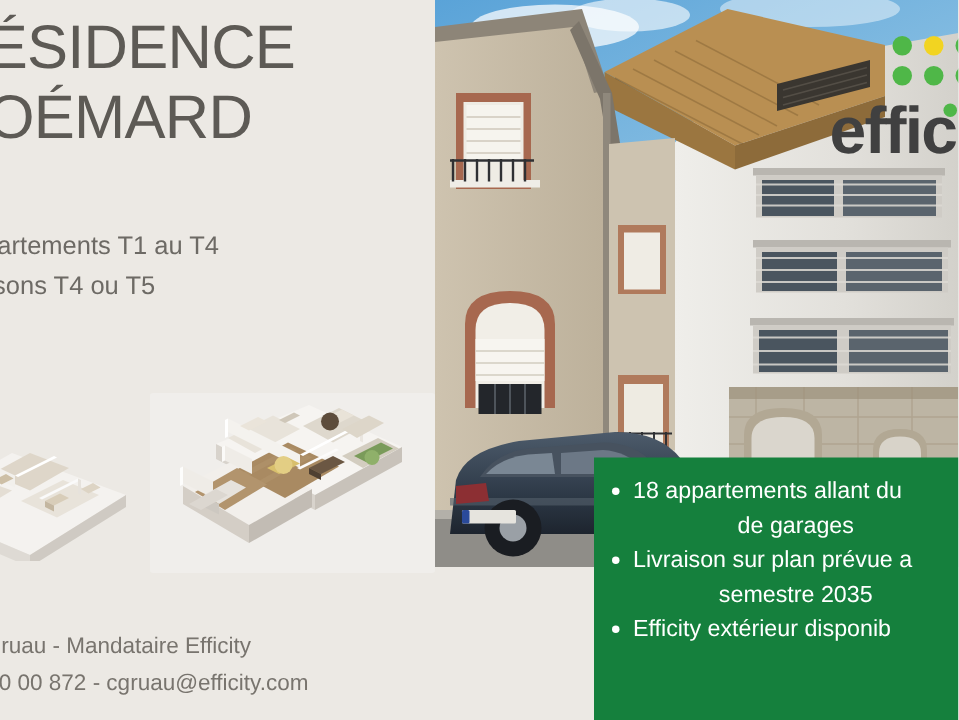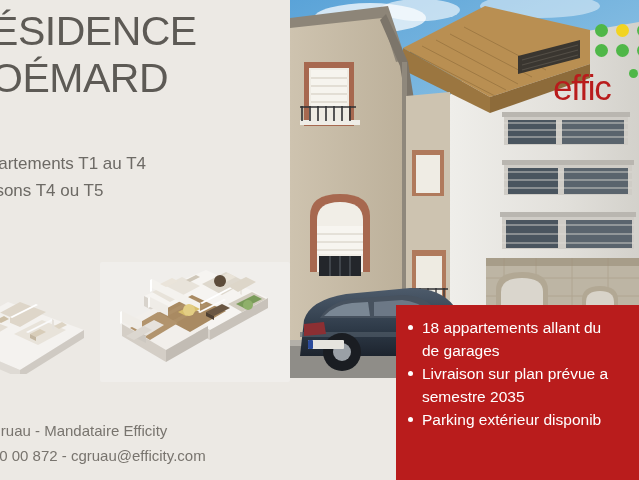--- a/index.html
+++ b/index.html
@@ -43,41 +43,41 @@
     overflow:hidden;
   }
   .photo-svg{display:block;width:349px;height:378px;}
 
   
   .logo{position:absolute;left:553px;top:24px;width:100px;height:84px;}
   .logo-dots{position:absolute;left:42px;top:0px;width:62px;height:40px;}
   .dot{position:absolute;width:13px;height:13px;border-radius:50%;}
   .logo-word{
     position:absolute;left:0px;top:44px;
-    font-size:35px;line-height:40px;font-weight:400;letter-spacing:-1.2px;
-    color:#b91c1c;white-space:nowrap;
+    font-size:44px;line-height:40px;font-weight:700;letter-spacing:-1.2px;
+    color:#404040;white-space:nowrap;
   }
   .logo-idot{position:absolute;left:76px;top:45px;width:9px;height:9px;border-radius:50%;background:#4fb748;}
 
   
   .bullets-panel{
     position:absolute;left:396px;top:305px;width:243px;height:175px;
-    background:#b91c1c;overflow:hidden;
+    background:#15803d;overflow:hidden;
   }
   .bullets{margin:0;padding:11px 0 0 0;list-style:none;}
   .bullet-row{
     position:relative;
     color:#ffffff;font-size:15.5px;line-height:23px;
     padding-left:26px;white-space:nowrap;
   }
   .bullet-row.has-dot::before{
     content:"";position:absolute;left:12px;top:9px;
     width:5px;height:5px;border-radius:50%;background:#ffffff;
   }
-  .bullet-row.cont{padding-left:26px;}
+  .bullet-row.cont{padding-left:26px;text-align:center;}
 </style>
 </head>
 <body>
 
 <div class="slide">
 
   <div class="left-col">
 
     <div class="title-block">
       <div class="title-line">RÉSIDENCE</div>
@@ -381,17 +381,17 @@
     <div class="logo-word">effic</div>
     <span class="logo-idot"></span>
   </div>
 
   <div class="bullets-panel">
     <ul class="bullets">
       <li class="bullet-row has-dot">18 appartements allant du</li>
       <li class="bullet-row cont">de garages</li>
       <li class="bullet-row has-dot">Livraison sur plan prévue a</li>
       <li class="bullet-row cont">semestre 2035</li>
-      <li class="bullet-row has-dot">Parking extérieur disponib</li>
+      <li class="bullet-row has-dot">Efficity extérieur disponib</li>
     </ul>
   </div>
 
 </div>
 
 </body></html>

